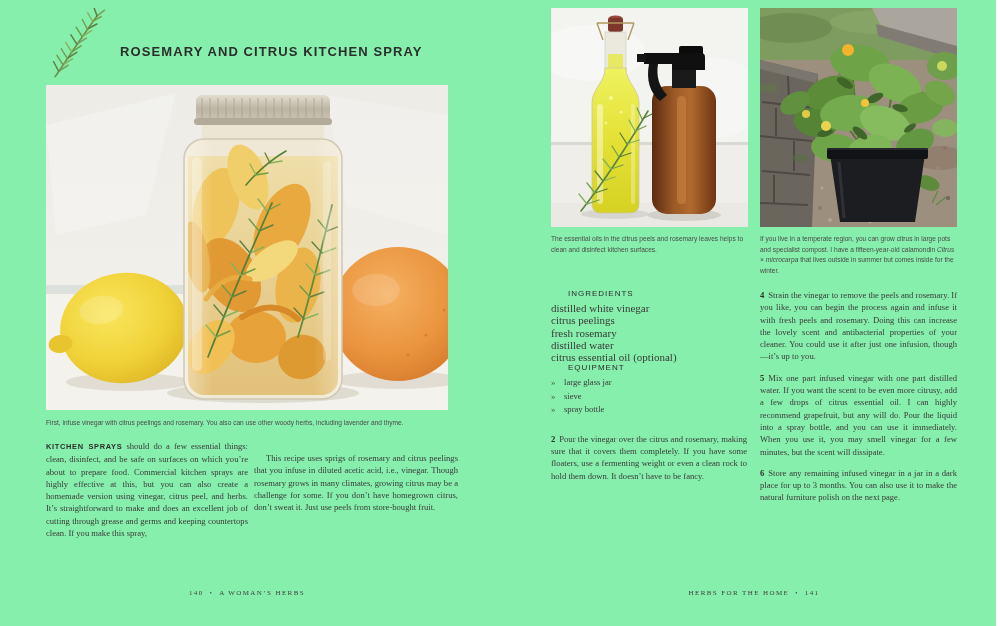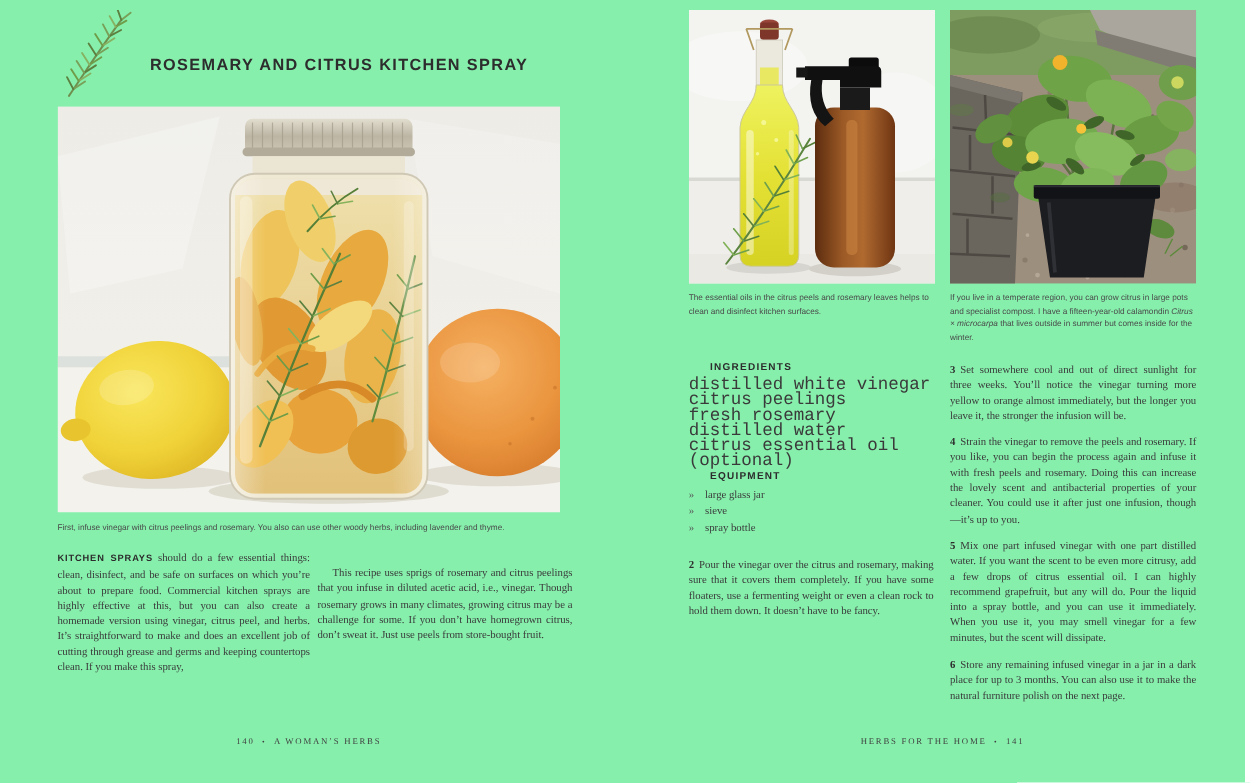--- a/index.html
+++ b/index.html
@@ -23,24 +23,24 @@
     font-family:"Liberation Sans", sans-serif; font-weight:bold;
     font-size:7.4px; letter-spacing:0.7px; color:#2c2c2c;
   }
   .caption {
     font-family:"Liberation Sans", sans-serif; font-size:6.6px;
     line-height:10.6px; color:#4a4a4a;
   }
   .caption i { font-style:italic; }
   .hero-caption { white-space:nowrap; overflow:hidden; }
   .list-heading {
-    font-family:"Liberation Sans", sans-serif; font-weight:bold;
+    font-family:"Liberation Sans", sans-serif; font-weight:normal;
     font-size:8px; letter-spacing:1px; color:#2c2c2c; margin-bottom:4px;padding-left:17px;
   }
-  .plain-list { list-style:none; font-size:14px; line-height:12.3px; color:#3a3a3a;font-family:Liberation Mono, monospace; }
+  .plain-list { list-style:none; font-size:11px; line-height:12.3px; color:#3a3a3a; }
   .eq-item { display:flex; font-size:8.6px; line-height:13.4px; color:#3a3a3a; }
   .eq-bullet { width:13px; color:#555; }
   .step { margin-bottom:9px; font-size:8.6px; line-height:12.3px; color:#3a3a3a; text-align:justify; }
   .step-num { font-weight:bold; margin-right:4px; color:#2e2e2e; }
   .indent-para { text-indent:12px; }
   .footer {
     font-size:7px; letter-spacing:1.4px; color:#3f3f3f; text-align:center;
     font-family:"Liberation Serif", serif;
   }
   .footer .sep { padding:0 6px; font-size:6px; }
@@ -454,23 +454,20 @@
     </div>
     <div style="margin-top:16px;">
       <div class="step">
         <b class="step-num">2</b><span>Pour the vinegar over the citrus and rosemary, making sure that it covers them completely. If you have some floaters, use a fermenting weight or even a clean rock to hold them down. It doesn’t have to be fancy.</span>
       </div>
     </div>
   </div>
 
   <div class="abs" style="left:760px; top:289px; width:197px;">
     <div class="step">
-      <b class="step-num">3</b><span>Set somewhere cool and out of direct sunlight for three weeks. You’ll notice the vinegar turning more yellow to orange almost immediately, but the longer you leave it, the stronger the infusion will be.</span>
-    </div>
-    <div class="step">
       <b class="step-num">4</b><span>Strain the vinegar to remove the peels and rosemary. If you like, you can begin the process again and infuse it with fresh peels and rosemary. Doing this can increase the lovely scent and antibacterial properties of your cleaner. You could use it after just one infusion, though—it’s up to you.</span>
     </div>
     <div class="step">
       <b class="step-num">5</b><span>Mix one part infused vinegar with one part distilled water. If you want the scent to be even more citrusy, add a few drops of citrus essential oil. I can highly recommend grapefruit, but any will do. Pour the liquid into a spray bottle, and you can use it immediately. When you use it, you may smell vinegar for a few minutes, but the scent will dissipate.</span>
     </div>
     <div class="step">
       <b class="step-num">6</b><span>Store any remaining infused vinegar in a jar in a dark place for up to 3 months. You can also use it to make the natural furniture polish on the next page.</span>
     </div>
   </div>
 

